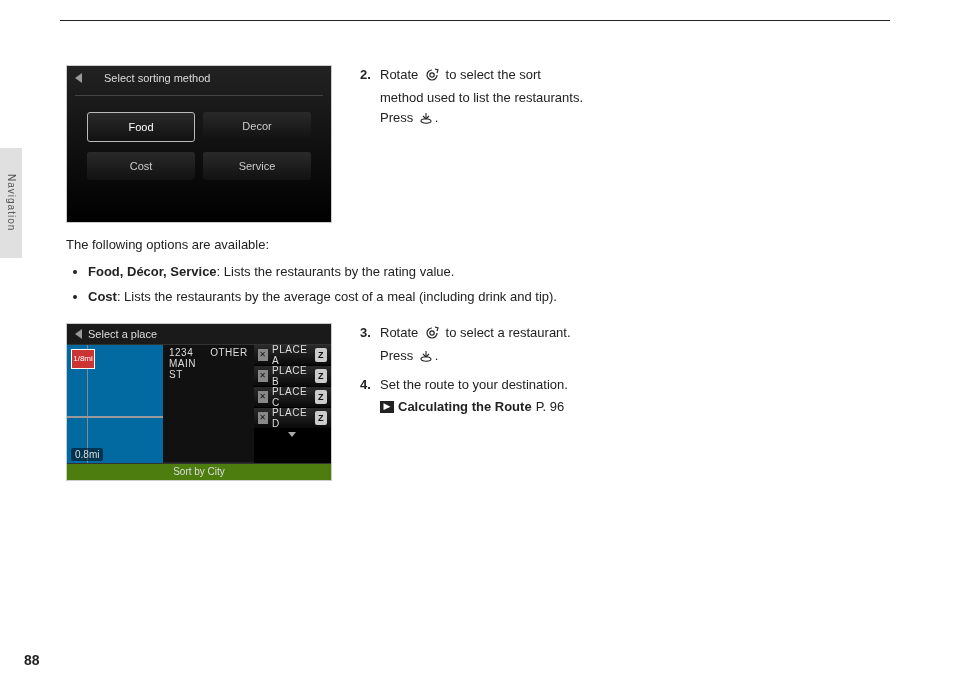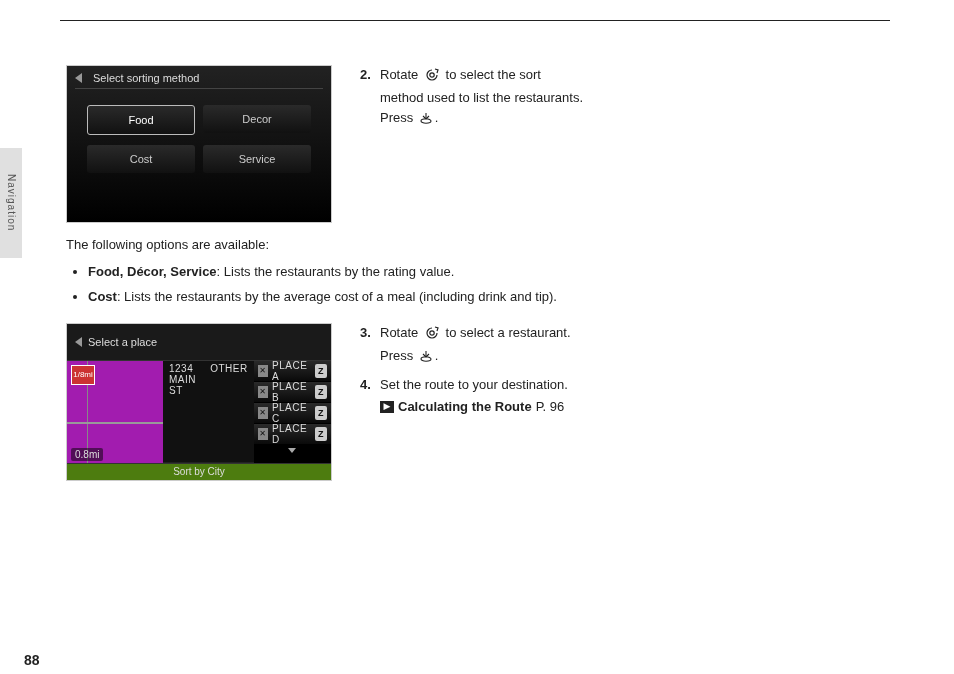--- a/index.html
+++ b/index.html
@@ -81,23 +81,23 @@
     border: 1px solid #ccc;
     box-sizing: border-box;
     padding: 6px 8px;
     color: #ddd;
     font-size: 11px;
     position: relative;
   }
   .dev1 .title {
     display: flex;
     align-items: center;
-    gap: 11px;
+    gap: 22px;
     border-bottom: 1px solid #444;
-    padding-bottom: 4px;
+    padding-bottom: 11px;
     margin-bottom: 10px;
   }
   .dev1 .back {
     width: 0; height: 0;
     border-top: 5px solid transparent;
     border-bottom: 5px solid transparent;
     border-right: 7px solid #999;
   }
   .sort-grid {
     display: grid;
@@ -143,33 +143,33 @@
     box-sizing: border-box;
     display: flex;
     flex-direction: column;
     color: #ddd;
     font-size: 10px;
   }
   .dev2 .d2-title {
     display: flex;
     align-items: center;
     gap: 6px;
-    padding: 12px 8px;
+    padding: 4px 8px;
     border-bottom: 1px solid #333;
     background: #1a1a1a;
     font-size: 11px;
   }
   .dev2 .d2-body {
     flex: 1;
     display: flex;
     min-height: 0;
   }
   .d2-map {
     flex: 0 0 96px;
-    background: #a21caf;
+    background: #0369a1;
     position: relative;
     overflow: hidden;
   }
   .d2-map::before, .d2-map::after {
     content: '';
     position: absolute;
     background: #888;
   }
   .d2-map::before { left: 20px; top: 0; width: 1px; height: 100%; }
   .d2-map::after  { left: 0; top: 60%; width: 100%; height: 2px; background: #999; }

